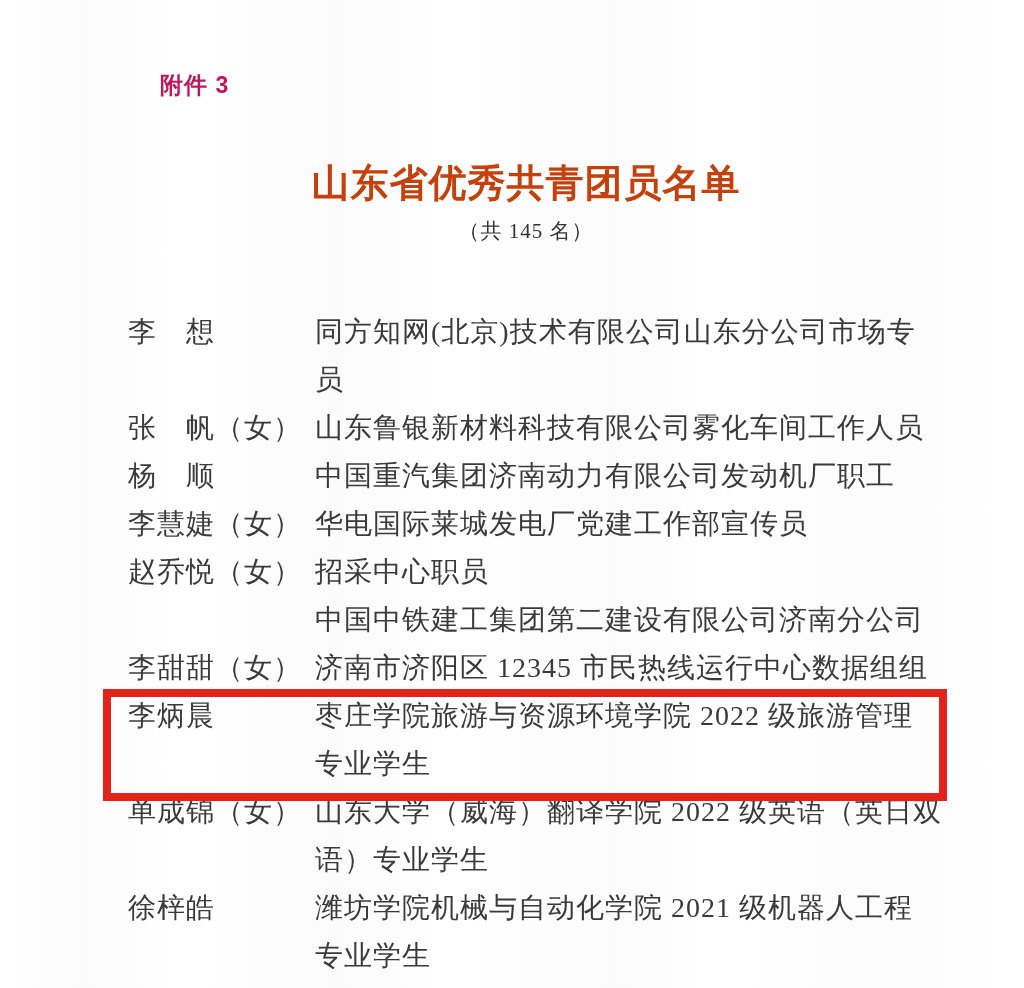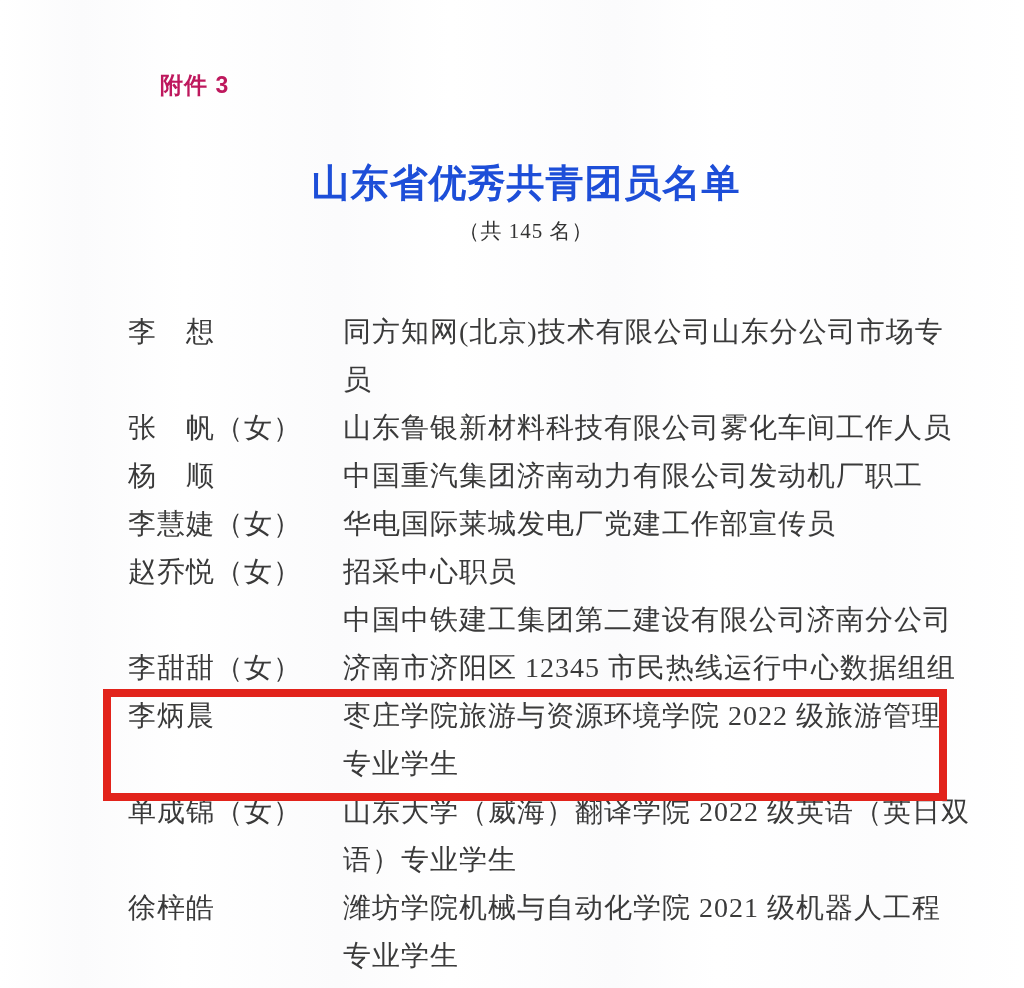--- a/index.html
+++ b/index.html
@@ -40,40 +40,39 @@
     left: 0;
     width: 1024px;
     padding-left: 28px;
     box-sizing: border-box;
     text-align: center;
   }
   .doc-title {
     font-size: 38px;
     font-weight: 700;
     letter-spacing: 1px;
-    color: #1d4ed8;
+    color: #c2410c;
     font-family: "Liberation Serif", serif;
   }
   .subtitle {
     margin-top: 8px;
     font-size: 21px;
     letter-spacing: 1px;
     color: #333333;
   }
 
   .list {
     position: absolute;
     left: 128px;
     top: 308px;
     width: 812px;
   }
   .row {
     display: flex;
     position: relative;
-    gap: 28px;
   }
   .name {
     width: 187px;
     flex: 0 0 187px;
     font-size: 28px;
     line-height: 48px;
     letter-spacing: 1px;
     white-space: pre;
     color: #3a3a3a;
   }

